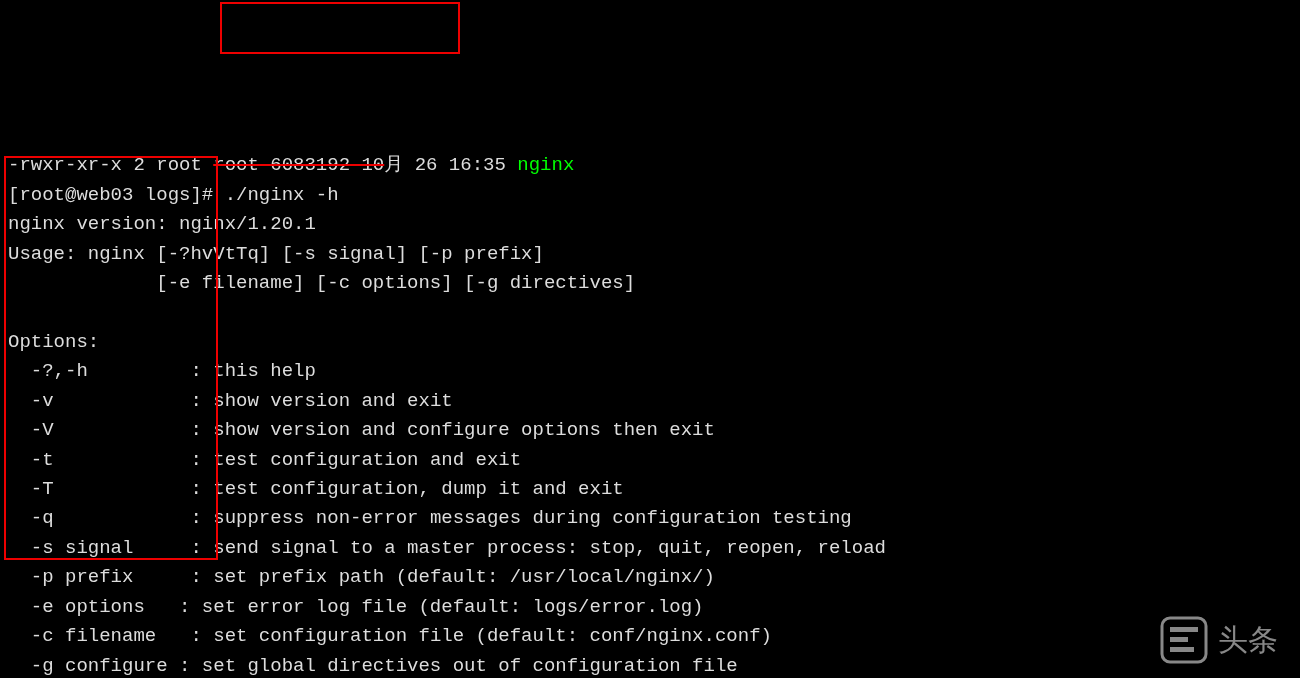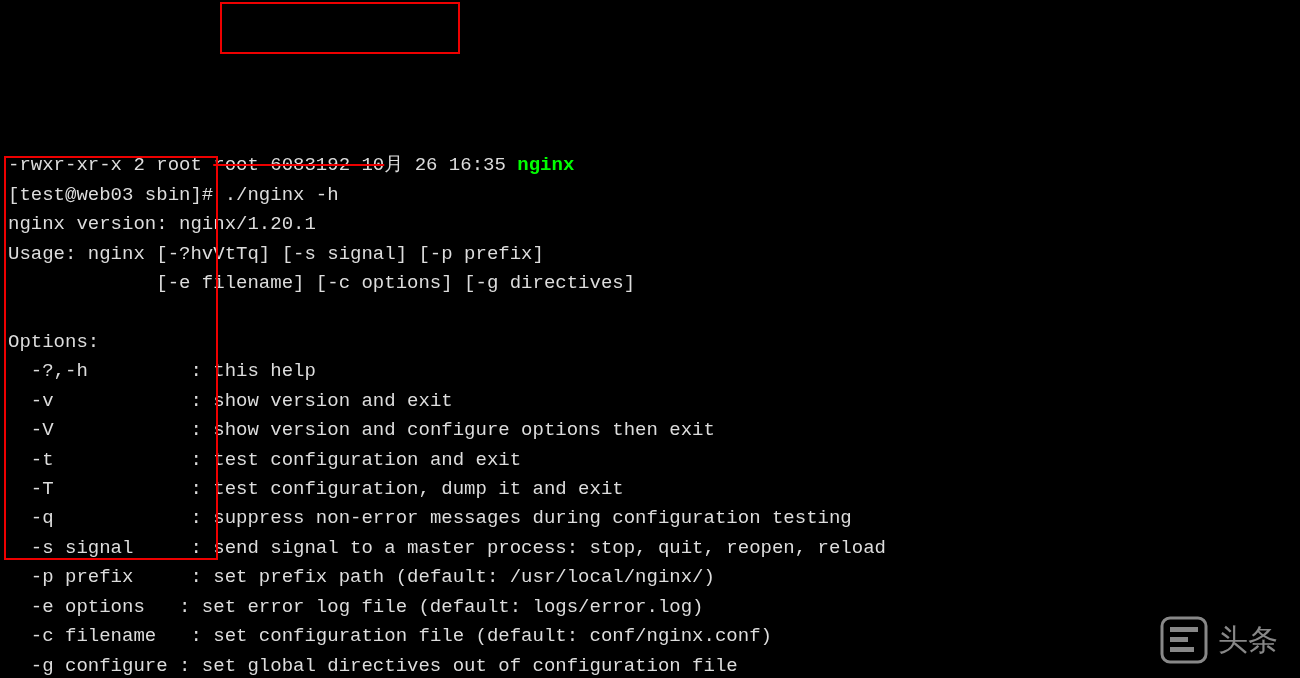--- a/index.html
+++ b/index.html
@@ -9,21 +9,21 @@
     font-family: "Consolas", "Courier New", monospace;
     font-size: 19px;
     line-height: 1.55;
     padding: 4px 8px;
     width: 1300px;
     height: 678px;
     overflow: hidden;
     white-space: pre;
     position: relative;
   }
-  .green { color: #00ff00; font-weight: bold; }
+  .green { color: #00ff00; font-weight: normal; }
   .strike { text-decoration: line-through; text-decoration-color: #e00; text-decoration-thickness: 2px; }
   .redbox {
     position: absolute;
     border: 2px solid #e00;
     pointer-events: none;
   }
   .box1 { left: 220px; top: 2px; width: 240px; height: 52px; }
   .box2 { left: 4px;   top: 156px; width: 214px; height: 404px; }
   .watermark {
     position: absolute;
@@ -40,21 +40,21 @@
   }
   .watermark svg { width: 48px; height: 48px; flex: 0 0 48px; }
 </style>
 </head>
 <body>
 
 
 
 <div>
 <span><span>-rwxr-xr-x 2 root </span><span class="strike">root 6083192 10</span><span>月 26 16:35 </span><span class="green">nginx</span></span>
-<span><span>[test@web03 sbin]# </span><span>./nginx -h</span></span>
+<span><span>[root@web03 logs]# </span><span>./nginx -h</span></span>
 <span>nginx version: nginx/1.20.1</span>
 <span>Usage: nginx [-?hvVtTq] [-s signal] [-p prefix]</span>
 <span>             [-e filename] [-c options] [-g directives]</span>
 <span></span>
 <span>Options:</span>
 <span><span>  -?,-h         </span><span>: this help</span></span>
 <span><span>  -v            </span><span>: show version and exit</span></span>
 <span><span>  -V            </span><span>: show version and configure options then exit</span></span>
 <span><span>  -t            </span><span>: test configuration and exit</span></span>
 <span><span>  -T            </span><span>: test configuration, dump it and exit</span></span>

